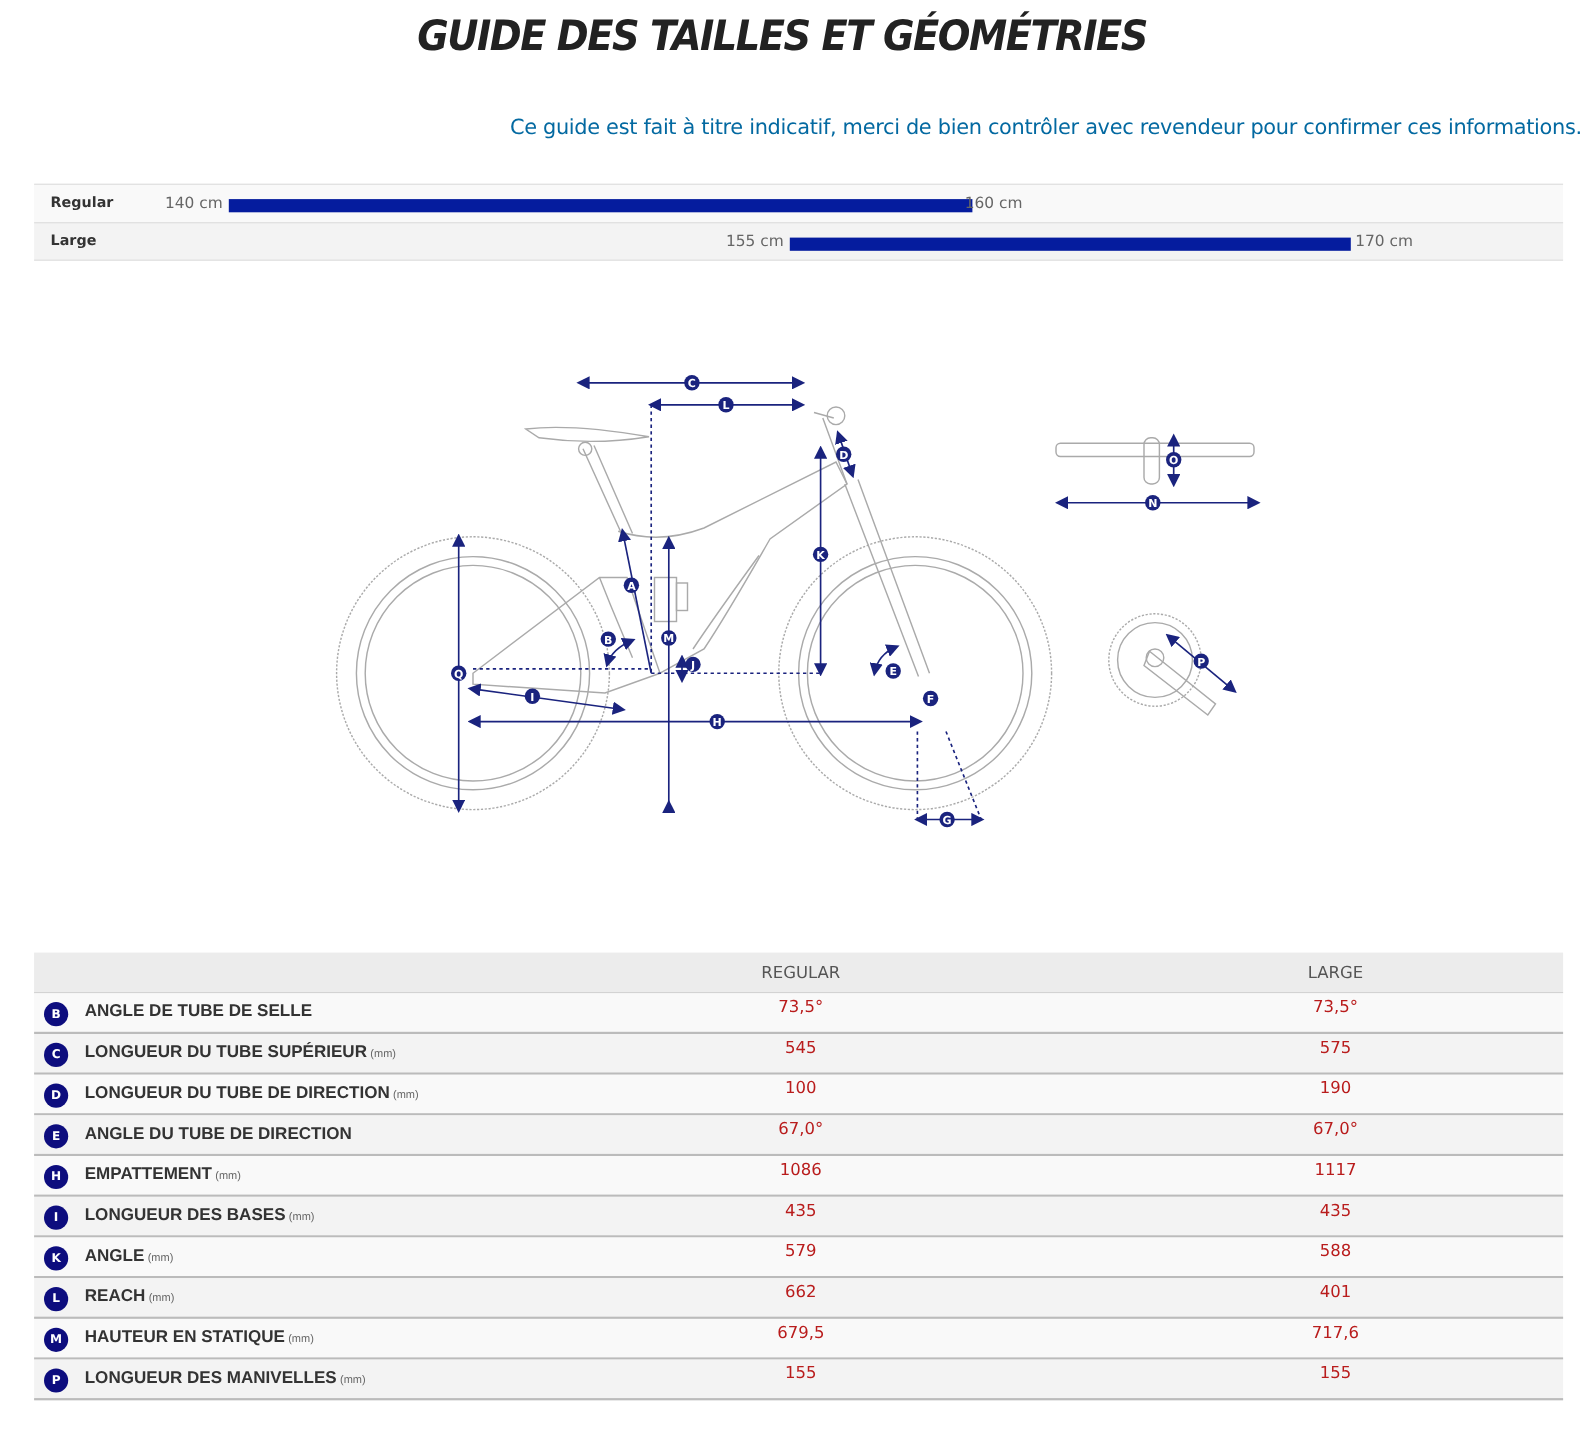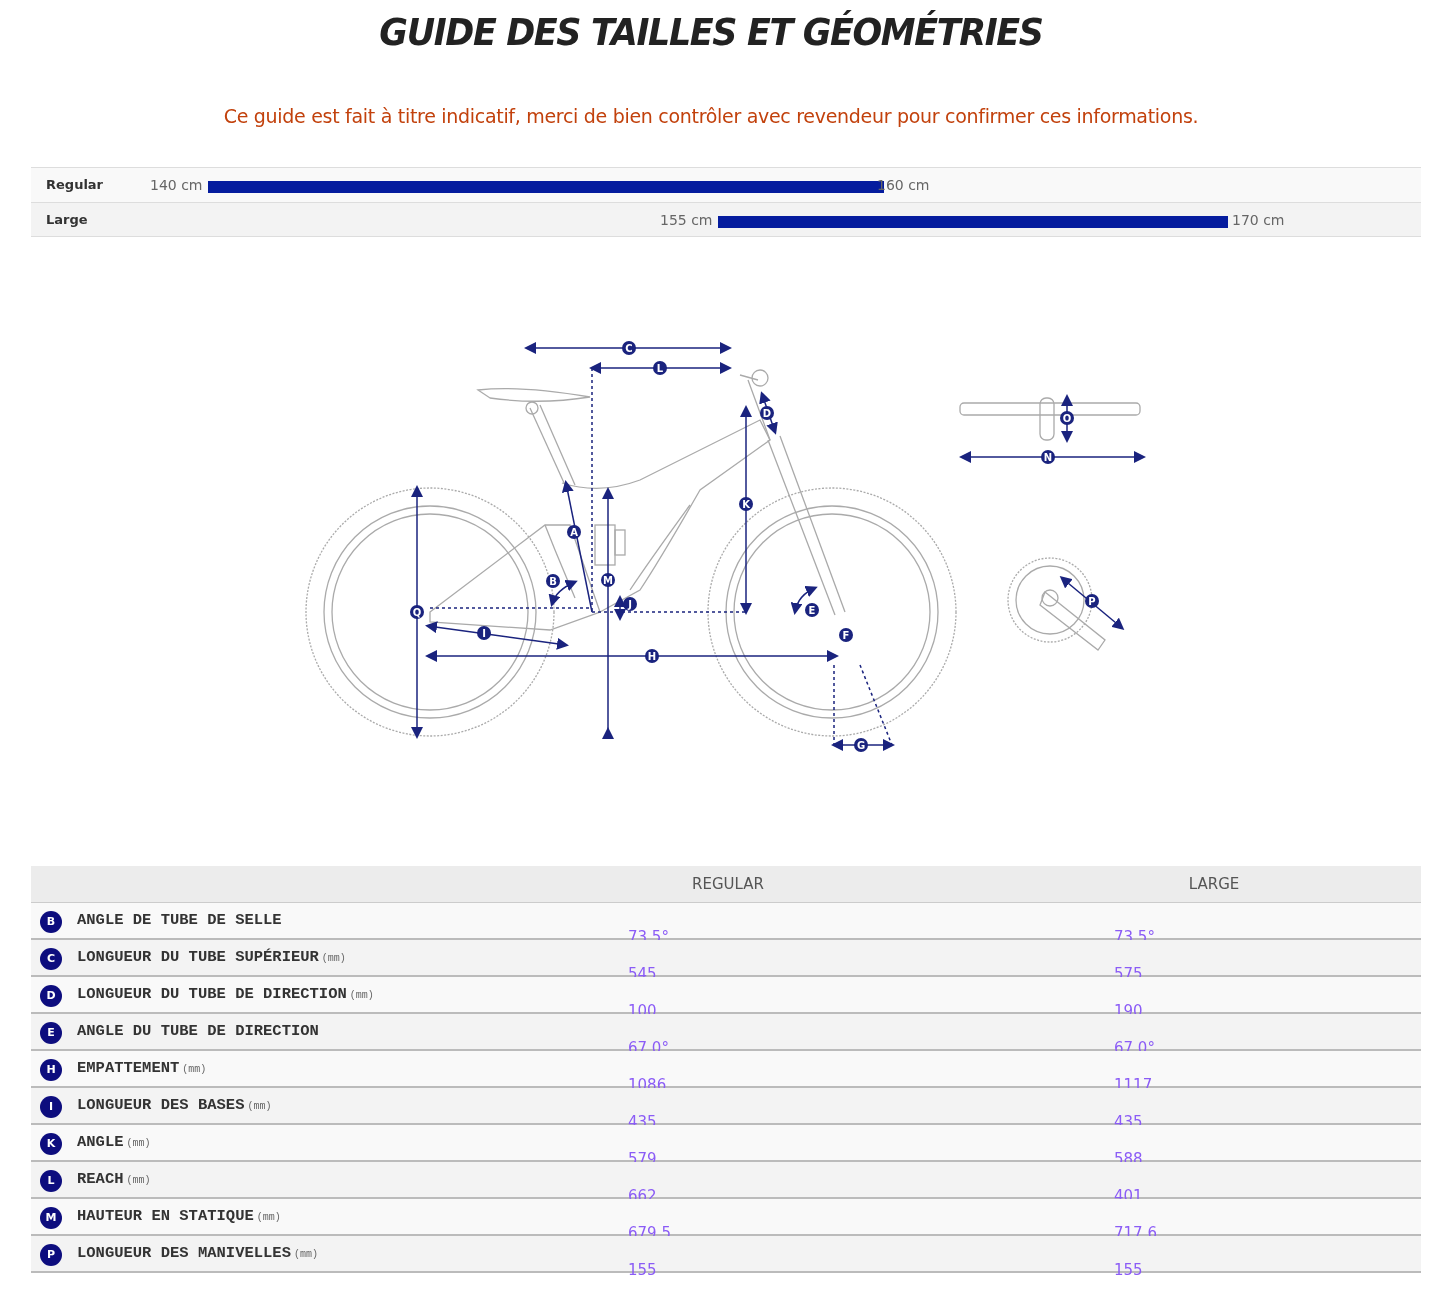--- a/index.html
+++ b/index.html
@@ -5,22 +5,22 @@
   * { box-sizing: border-box; margin: 0; padding: 0; }
   html, body { width: 1450px; height: 1310px; background: #ffffff; overflow: hidden; }
   body { font-family: "Liberation Sans", sans-serif; color: #333; position: relative; }
 
   .title {
     position: absolute; left: 0; top: 10px; width: 1422px; text-align: center;
     font-family: "DejaVu Sans", sans-serif; font-weight: bold; font-style: italic;
     font-size: 38px; letter-spacing: -1.5px; color: #222; transform: scaleX(0.92);
   }
   .subtitle {
-    position: absolute; left: 0; top: 105px; width: 1422px; text-align: center;
-    font-family: "DejaVu Sans", sans-serif; font-size: 19px; color: #c2410c; letter-spacing: -0.3px;
+    position: absolute; left: 16px; top: 105px; width: 1422px; text-align: right;
+    font-family: "DejaVu Sans", sans-serif; font-size: 19px; color: #0369a1; letter-spacing: -0.3px;
   }
 
   .size-table { position: absolute; left: 31px; top: 167px; width: 1390px; }
   .size-row {
     position: relative; height: 35px; border-top: 1px solid #ddd;
   }
   .size-row:last-child { border-bottom: 1px solid #ddd; }
   .size-row.odd { background: #f9f9f9; }
   .size-row.even { background: #f3f3f3; }
   .size-label {
@@ -40,27 +40,27 @@
   .geo-head .col { position: absolute; top: 9px; font-family: "DejaVu Sans", sans-serif; font-size: 15px; color: #555; width: 200px; text-align: center; }
   .geo-row { height: 37px; position: relative; border-bottom: 2px solid #bbb; }
   .geo-row.odd { background: #f9f9f9; }
   .geo-row.even { background: #f3f3f3; }
   .badge {
     position: absolute; left: 9px; top: 8px; width: 22px; height: 22px; border-radius: 50%;
     background: #0d0d7e; color: #fff; font-family: "DejaVu Sans", sans-serif; font-weight: bold;
     font-size: 11px; line-height: 22px; text-align: center;
   }
   .geo-label {
-    position: absolute; left: 46px; top: 8px; font-family: Liberation Mono, monospace; font-weight: bold;
+    position: absolute; left: 46px; top: 8px; font-family: Liberation Sans, sans-serif; font-weight: bold;
     font-size: 15.5px; color: #333; white-space: nowrap;
   }
   .geo-unit { font-weight: normal; font-size: 10px; color: #666; margin-left: 3px; }
   .geo-val {
-    position: absolute; top: 25px; width: 200px; text-align: left; font-family: "DejaVu Sans", sans-serif;
-    font-size: 15px; color: #8b5cf6;
+    position: absolute; top: 3px; width: 200px; text-align: center; font-family: "DejaVu Sans", sans-serif;
+    font-size: 15px; color: #b91c1c;
   }
   .v-reg { left: 597px; }
   .v-lrg { left: 1083px; }
 </style>
 </head>
 <body>
 
 <div class="title">GUIDE DES TAILLES ET GÉOMÉTRIES</div>
 <div class="subtitle">Ce guide est fait à titre indicatif, merci de bien contrôler avec revendeur pour confirmer ces informations.</div>
 

